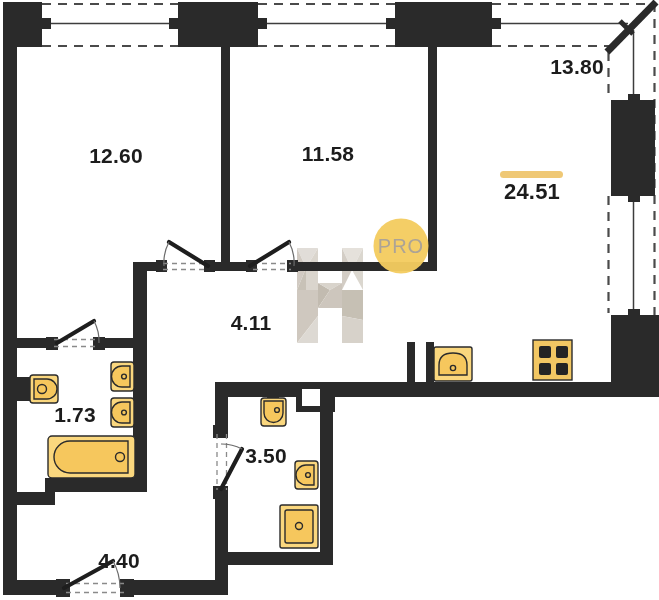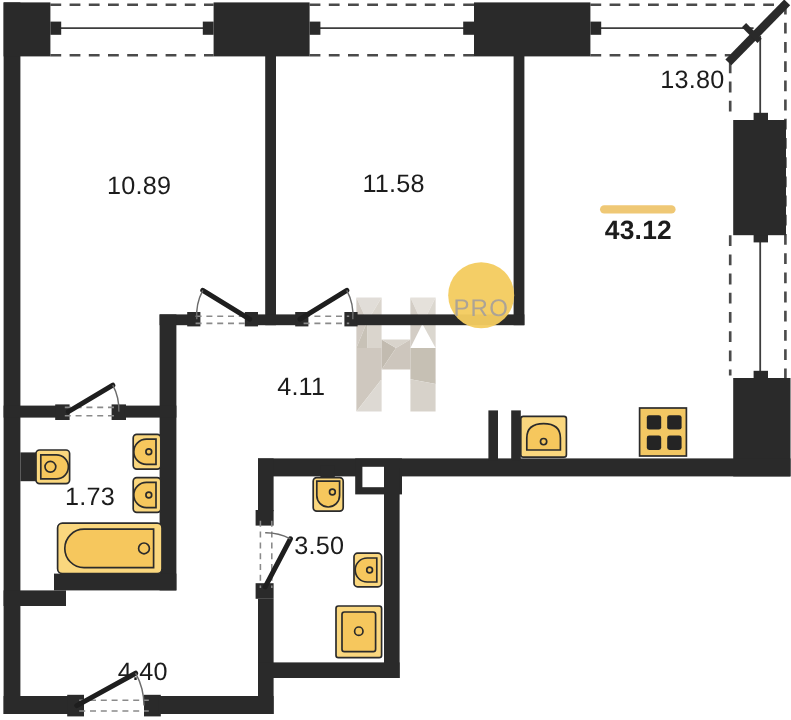--- a/index.html
+++ b/index.html
@@ -12,36 +12,37 @@
   }
   .plan svg{position:absolute;left:0;top:0;}
   .room-label{
     position:absolute;
     transform:translate(-50%,-50%);
     font-size:21px;
     color:#1c1c1c;
     letter-spacing:0.2px;
     white-space:nowrap;
     z-index:5;
+    font-weight:bold;
   }
   .total-label{
     font-weight:700;
     font-size:22px;
   }
   .total-bar{
     position:absolute;
     left:500px;top:171px;
     width:63px;height:7px;
     border-radius:4px;
     background:#EFC875;
     z-index:5;
   }
   .pro-text{
     position:absolute;
-    left:401px;top:258px;
+    left:401px;top:246px;
     transform:translate(-50%,-50%);
     font-size:20px;
     letter-spacing:1px;
     color:#ACA396;
     z-index:7;
   }
 </style>
 </head>
 <body>
 
@@ -253,25 +254,25 @@
         <rect x="556" y="346" width="12" height="12" rx="2"></rect>
         <rect x="539" y="363" width="12" height="12" rx="2"></rect>
         <rect x="556" y="363" width="12" height="12" rx="2"></rect>
       </g>
     </g>
   </g>
 
   <circle cx="401" cy="246" r="27.5" fill="#F4CC60" opacity="0.96"></circle>
 </svg>
 
-  <div class="room-label" style="left:116px;top:156px">10.89</div>
+  <div class="room-label" style="left:116px;top:156px">12.60</div>
   <div class="room-label" style="left:328px;top:154px">11.58</div>
   <div class="room-label" style="left:577px;top:67px">13.80</div>
   <div class="room-label" style="left:251px;top:323px">4.11</div>
   <div class="room-label" style="left:75px;top:415px">1.73</div>
   <div class="room-label" style="left:266px;top:456px">3.50</div>
   <div class="room-label" style="left:119px;top:561px">4.40</div>
 
   <div class="total-bar"></div>
-  <div class="room-label total-label" style="left:532px;top:192px">43.12</div>
+  <div class="room-label total-label" style="left:532px;top:192px">24.51</div>
 
   <div class="pro-text">PRO</div>
 </div>
 
 </body></html>

